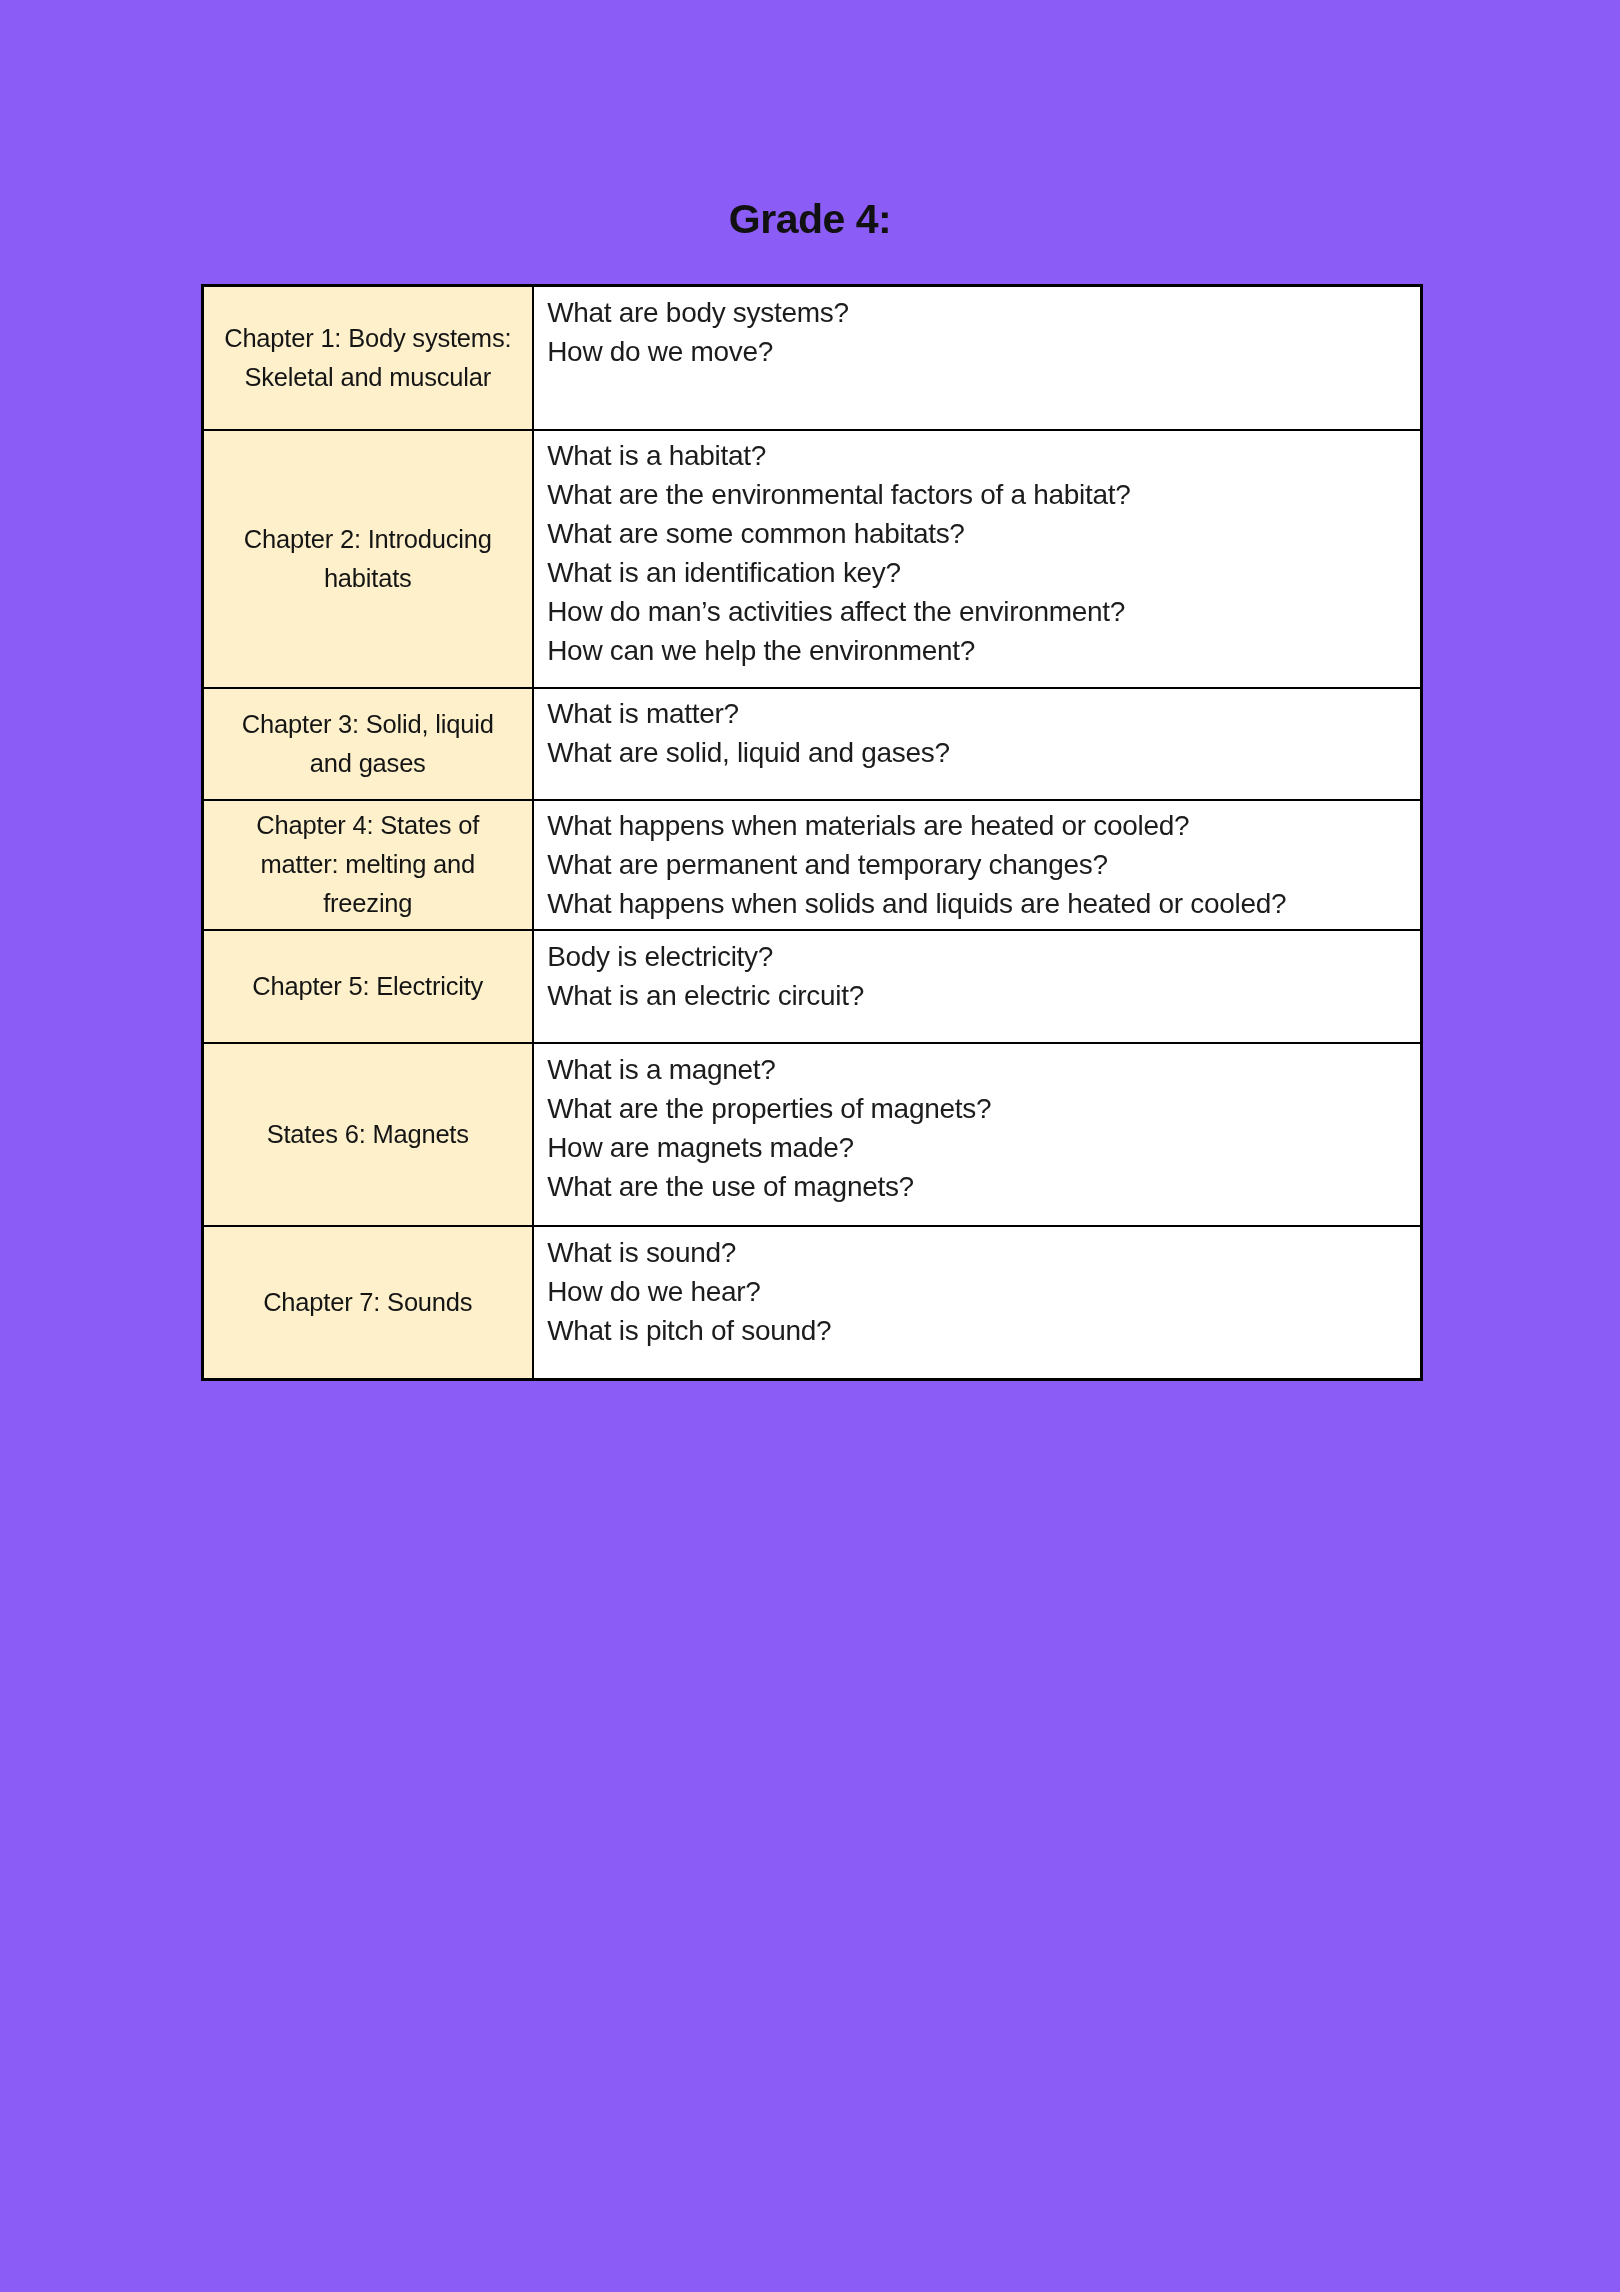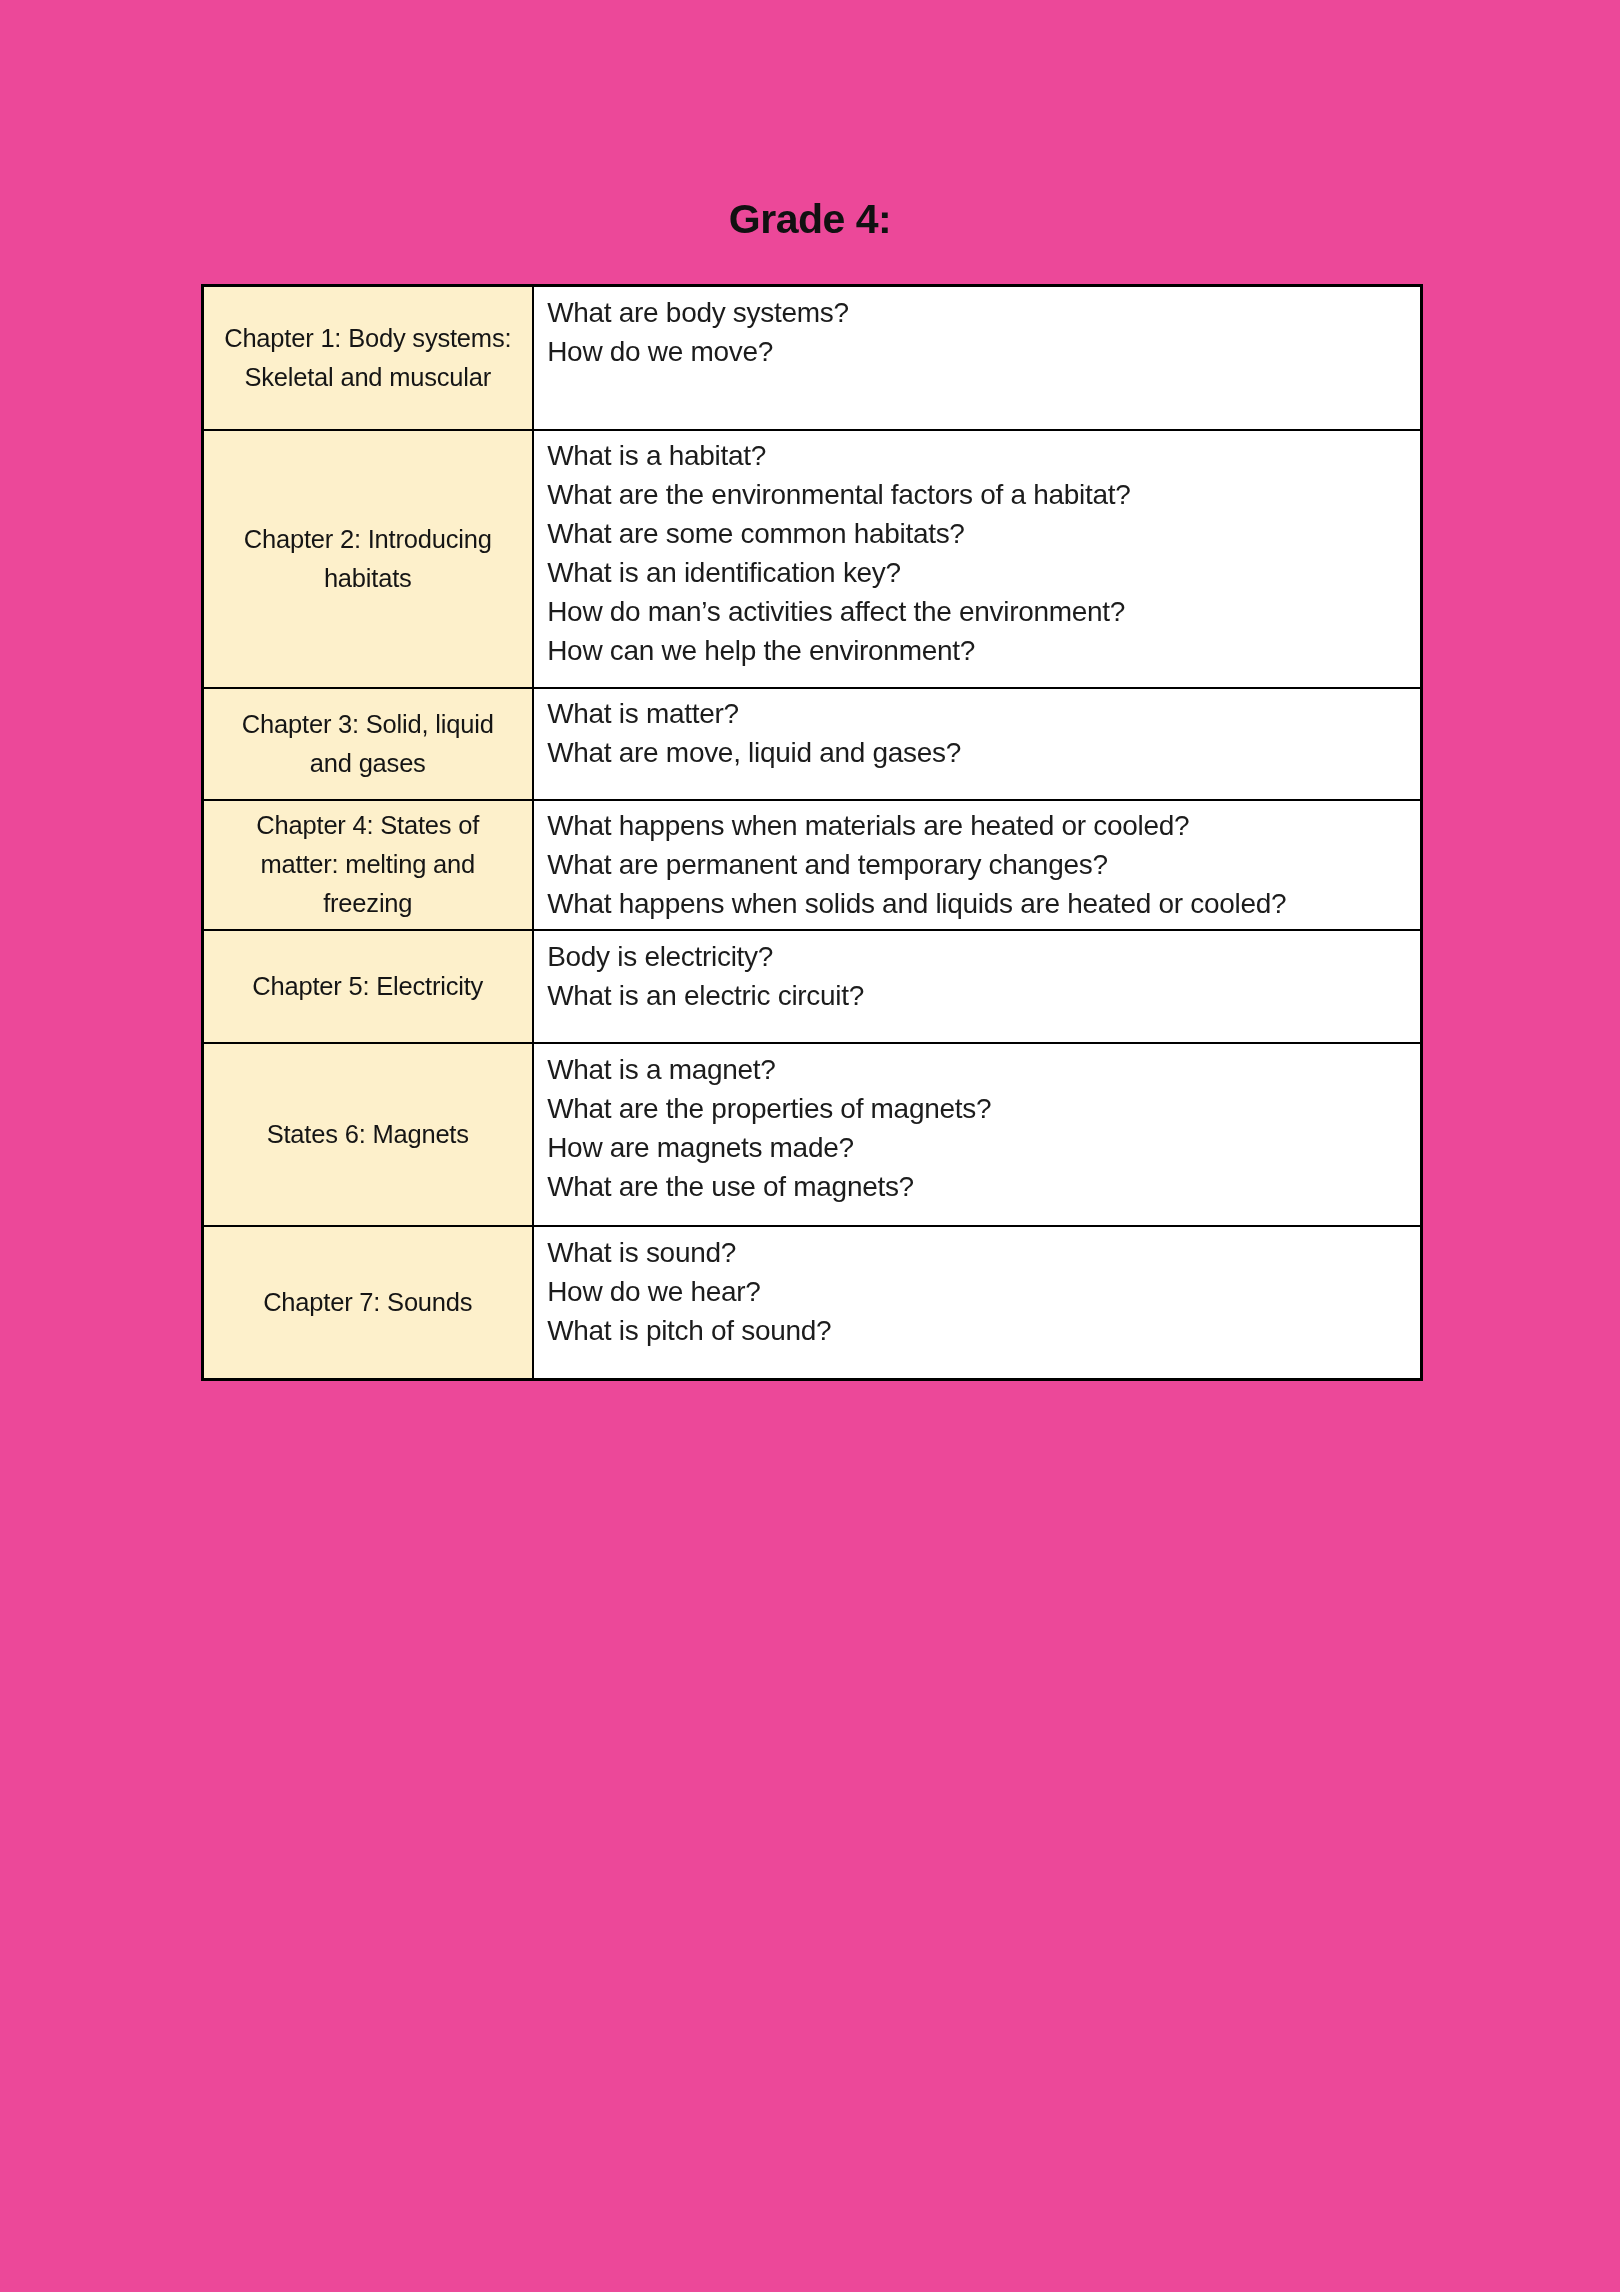--- a/index.html
+++ b/index.html
@@ -1,21 +1,21 @@
 <!DOCTYPE html>
 <html><head>
 <meta charset="utf-8">
 <style>
   * { margin: 0; padding: 0; box-sizing: border-box; }
   html, body { background: #ffffff; }
   .page {
     position: relative;
     width: 1620px;
     height: 2293px;
-    background: #ec4899;
+    background: #8b5cf6;
     font-family: "Liberation Sans", sans-serif;
     color: #1a1a1a;
   }
   .doc-title {
     position: absolute;
     top: 196px;
     left: 0;
     width: 1620px;
     text-align: center;
     font-size: 41px;
@@ -92,21 +92,21 @@
           <div class="question-line">What is an identification key?</div>
           <div class="question-line">How do man’s activities affect the environment?</div>
           <div class="question-line">How can we help the environment?</div>
         </td>
       </tr>
 
       <tr class="r2">
         <td class="chapter-cell">Chapter 3: Solid, liquid and gases</td>
         <td class="questions-cell">
           <div class="question-line">What is matter?</div>
-          <div class="question-line">What are move, liquid and gases?</div>
+          <div class="question-line">What are solid, liquid and gases?</div>
         </td>
       </tr>
 
       <tr class="r3">
         <td class="chapter-cell">Chapter 4: States of matter: melting and freezing</td>
         <td class="questions-cell">
           <div class="question-line">What happens when materials are heated or cooled?</div>
           <div class="question-line">What are permanent and temporary changes?</div>
           <div class="question-line">What happens when solids and liquids are heated or cooled?</div>
         </td>

